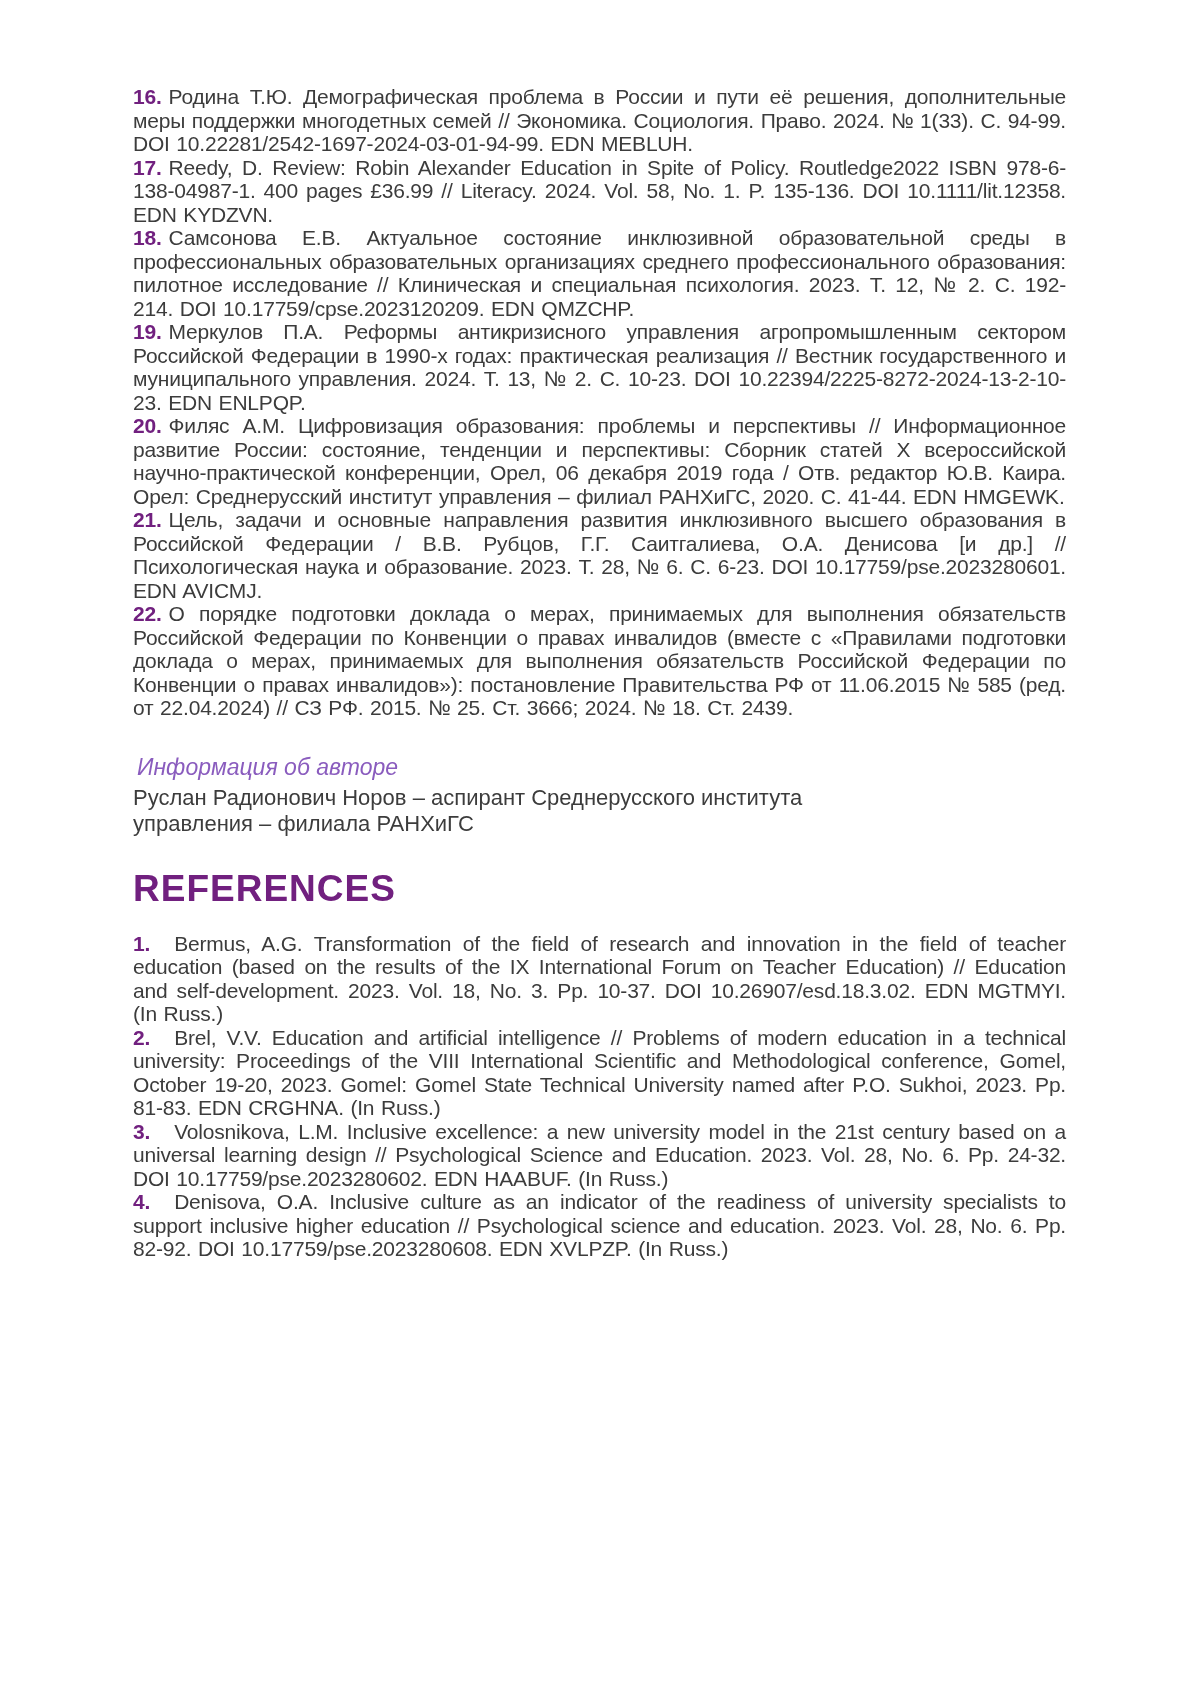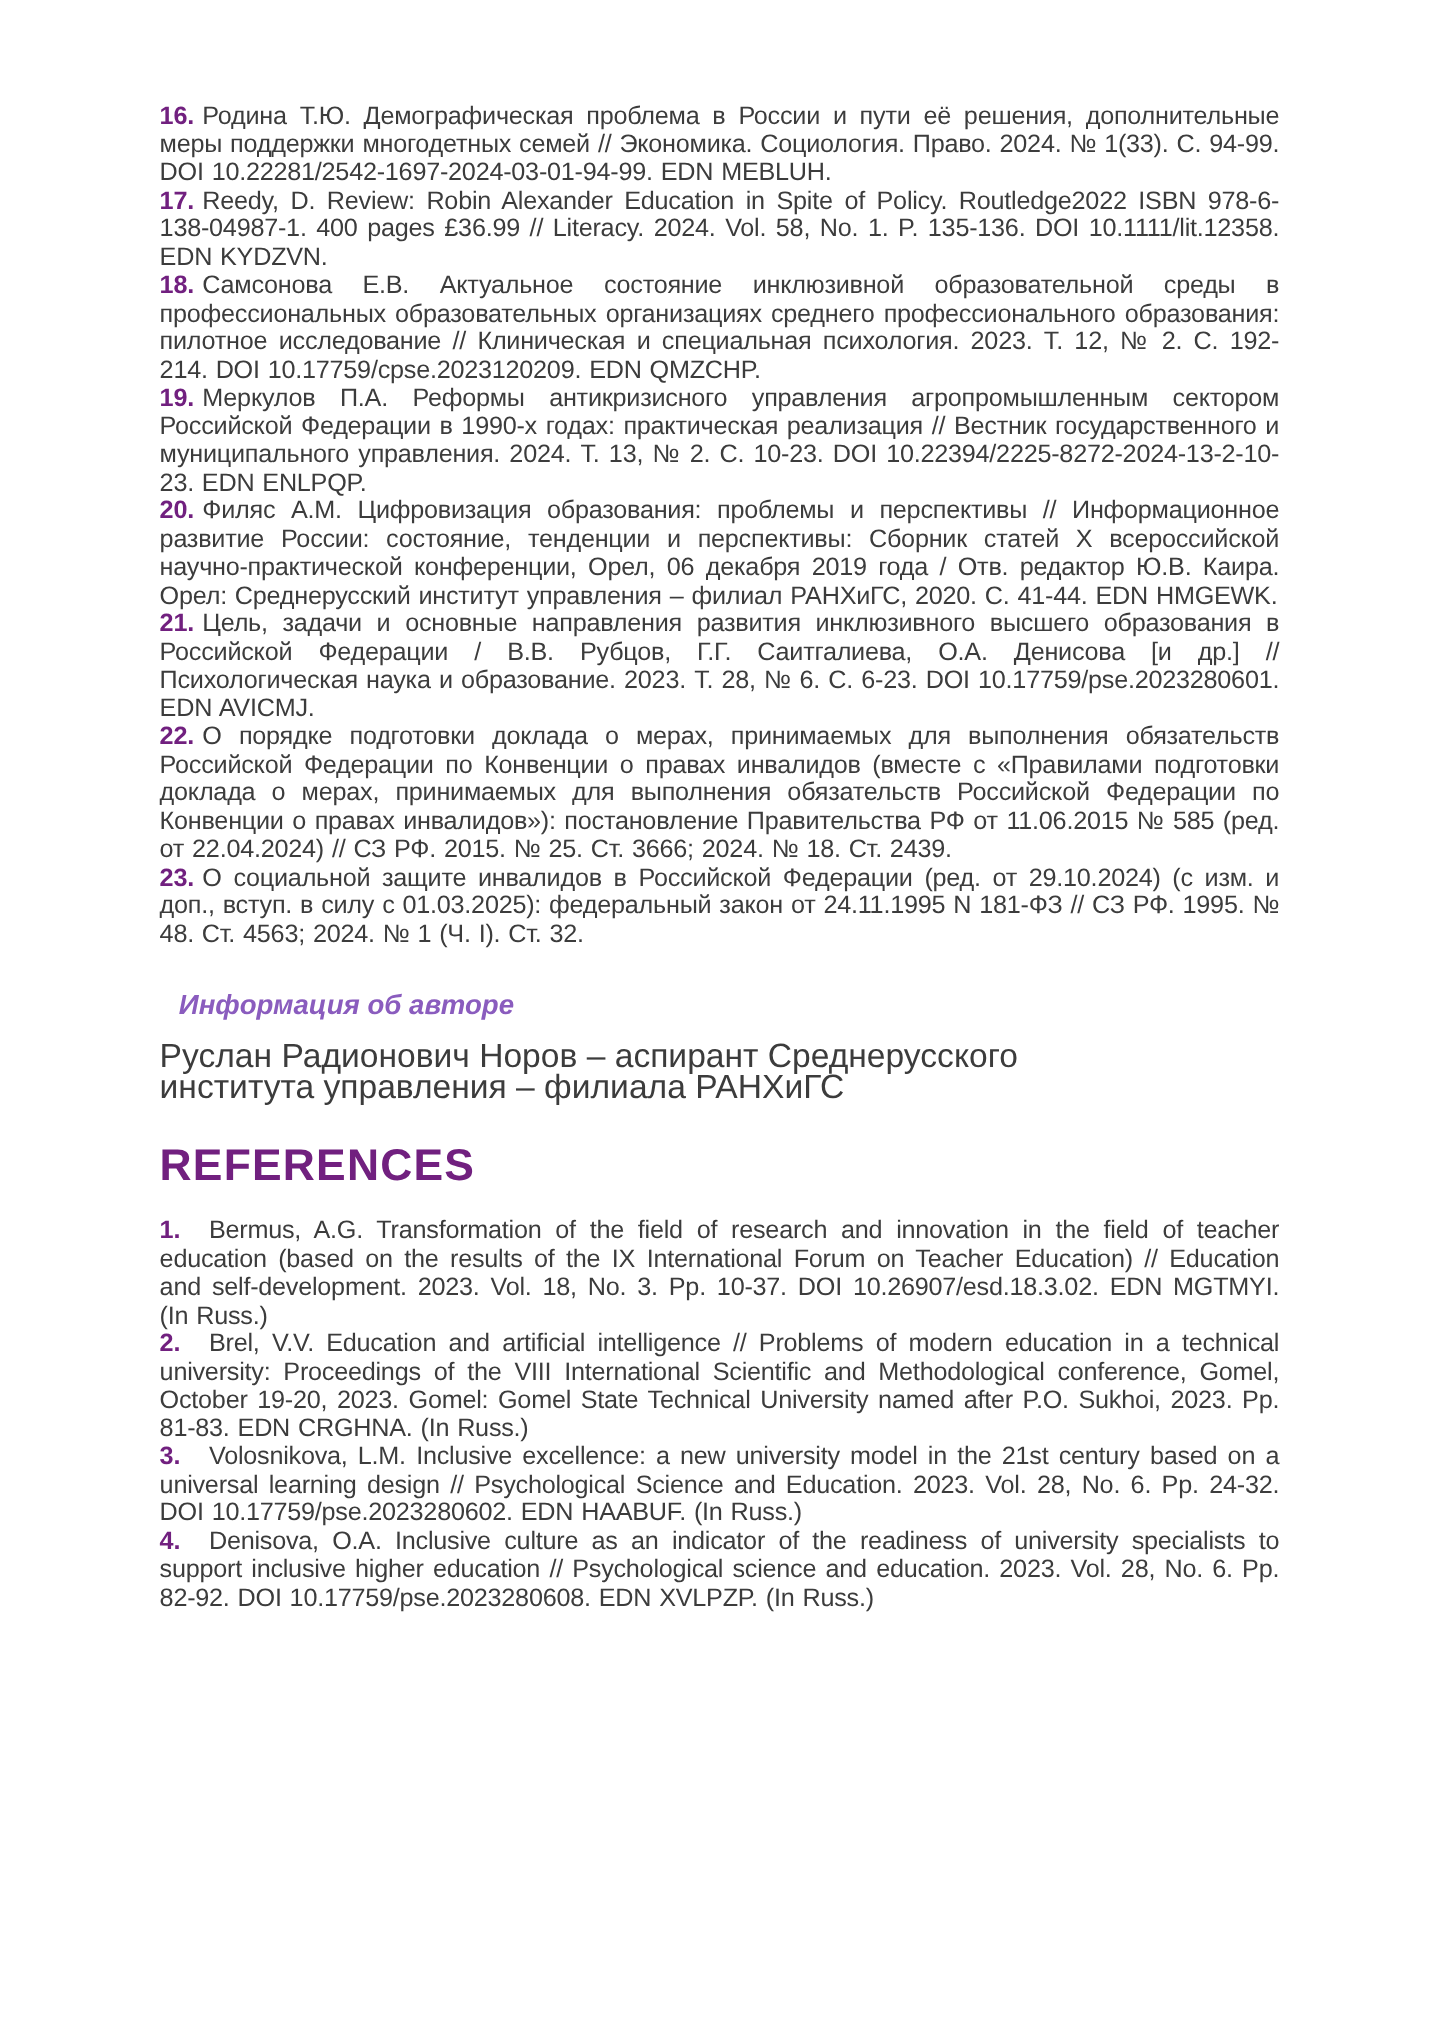--- a/index.html
+++ b/index.html
@@ -36,26 +36,26 @@
     margin-right: 24px;
   }
   .author-block {
     margin-top: 34px;
   }
   .author-heading {
     color: #8a5cbe;
     font-style: italic;
     font-size: 23px;
     line-height: 27px;
-    margin: 16px;
-    font-weight: bold;
+    margin: 4px;
+    font-weight: normal;
   }
   .author-text {
     margin: 1px 0 0 0;
-    font-size: 28px;
+    font-size: 22px;
     line-height: 26px;
     max-width: 790px;
   }
   .refs-heading {
     margin: 30px 0 0 0;
     color: #71207f;
     font-size: 37px;
     line-height: 44px;
     font-weight: bold;
     letter-spacing: 1px;
@@ -79,21 +79,20 @@
 <div class="page">
 
   <div class="refs-block refs-ru">
     <p class="ref"><span class="num">16.</span><span>Родина Т.Ю. Демографическая проблема в России и пути её решения, дополнительные меры поддержки многодетных семей // Экономика. Социология. Право. 2024. № 1(33). С. 94-99. DOI 10.22281/2542-1697-2024-03-01-94-99. EDN MEBLUH.</span></p>
     <p class="ref"><span class="num">17.</span><span>Reedy, D. Review: Robin Alexander Education in Spite of Policy. Routledge2022 ISBN 978-6-138-04987-1. 400 pages £36.99 // Literacy. 2024. Vol. 58, No. 1. P. 135-136. DOI 10.1111/lit.12358. EDN KYDZVN.</span></p>
     <p class="ref"><span class="num">18.</span><span>Самсонова Е.В. Актуальное состояние инклюзивной образовательной среды в профессиональных образовательных организациях среднего профессионального образования: пилотное исследование // Клиническая и специальная психология. 2023. Т. 12, № 2. С. 192-214. DOI 10.17759/cpse.2023120209. EDN QMZCHP.</span></p>
     <p class="ref"><span class="num">19.</span><span>Меркулов П.А. Реформы антикризисного управления агропромышленным сектором Российской Федерации в 1990-х годах: практическая реализация // Вестник государственного и муниципального управления. 2024. Т. 13, № 2. С. 10-23. DOI 10.22394/2225-8272-2024-13-2-10-23. EDN ENLPQP.</span></p>
     <p class="ref"><span class="num">20.</span><span>Филяс А.М. Цифровизация образования: проблемы и перспективы // Информационное развитие России: состояние, тенденции и перспективы: Сборник статей X всероссийской научно-практической конференции, Орел, 06 декабря 2019 года / Отв. редактор Ю.В. Каира. Орел: Среднерусский институт управления – филиал РАНХиГС, 2020. С. 41-44. EDN HMGEWK.</span></p>
     <p class="ref"><span class="num">21.</span><span>Цель, задачи и основные направления развития инклюзивного высшего образования в Российской Федерации / В.В. Рубцов, Г.Г. Саитгалиева, О.А. Денисова [и др.] // Психологическая наука и образование. 2023. Т. 28, № 6. С. 6-23. DOI 10.17759/pse.2023280601. EDN AVICMJ.</span></p>
     <p class="ref"><span class="num">22.</span><span>О порядке подготовки доклада о мерах, принимаемых для выполнения обязательств Российской Федерации по Конвенции о правах инвалидов (вместе с «Правилами подготовки доклада о мерах, принимаемых для выполнения обязательств Российской Федерации по Конвенции о правах инвалидов»): постановление Правительства РФ от 11.06.2015 № 585 (ред. от 22.04.2024) // СЗ РФ. 2015. № 25. Ст. 3666; 2024. № 18. Ст. 2439.</span></p>
-    <p class="ref"><span class="num">23.</span><span>О социальной защите инвалидов в Российской Федерации (ред. от 29.10.2024) (с изм. и доп., вступ. в силу с 01.03.2025): федеральный закон от 24.11.1995 N 181-ФЗ // СЗ РФ. 1995. № 48. Ст. 4563; 2024. № 1 (Ч. I). Ст. 32.</span></p>
   </div>
 
   <div class="author-block">
     <p class="author-heading">Информация об авторе</p>
     <p class="author-text">Руслан Радионович Норов – аспирант Среднерусского института управления – филиала РАНХиГС</p>
   </div>
 
   <h1 class="refs-heading">REFERENCES</h1>
 
   <div class="refs-block refs-en">

